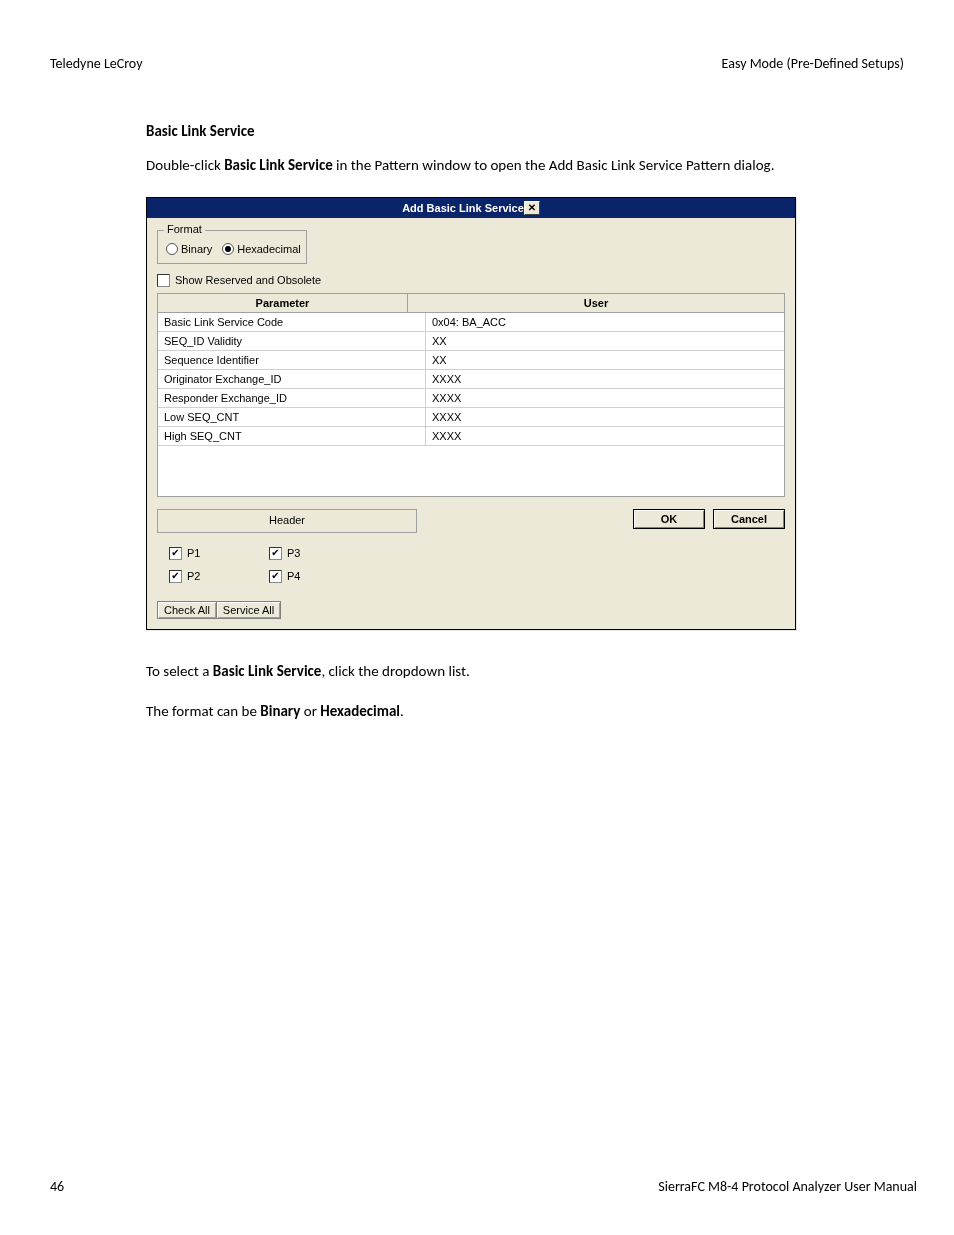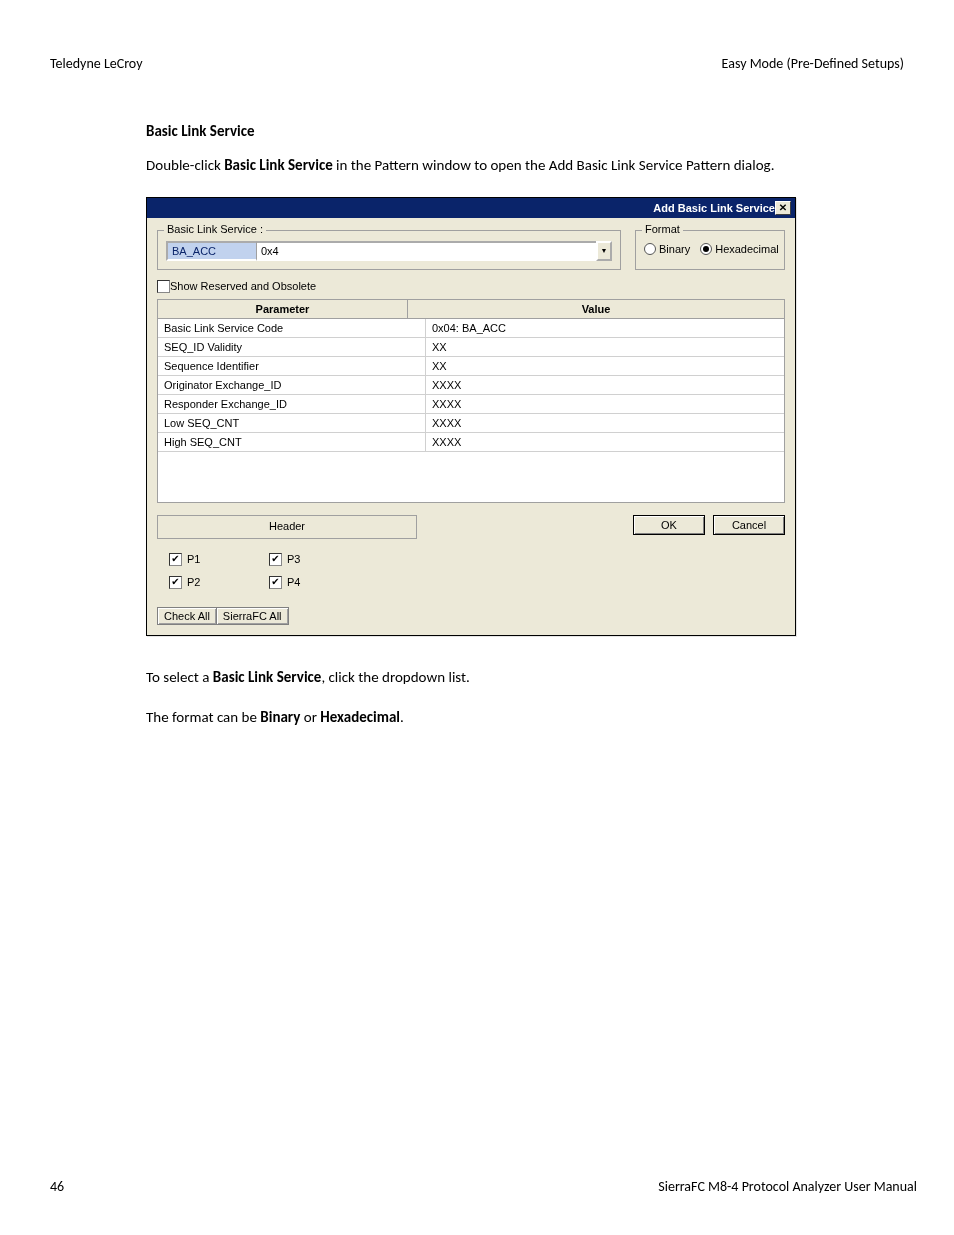--- a/index.html
+++ b/index.html
@@ -47,21 +47,21 @@
     font-size: 11px;
     margin: 20px 0 30px 0;
     box-shadow: 1px 1px 0 rgba(0,0,0,0.1);
   }
   .dialog-titlebar {
     background: #0a246a;
     color: #fff;
     font-weight: bold;
     padding: 3px 4px;
     display: flex;
-    justify-content: flex-end;
+    justify-content: center;
     align-items: center;
     font-size: 11px;
   }
   .close-btn {
     width: 16px;
     height: 14px;
     background: #ece9d8;
     border: 1px solid #fff;
     border-right-color: #404040;
     border-bottom-color: #404040;
@@ -115,20 +115,21 @@
     background: #ece9d8;
     border: 2px outset #fff;
     display: flex;
     align-items: center;
     justify-content: center;
     font-size: 7px;
   }
   .chk-row {
     display: flex;
     align-items: center;
+    gap: 5px;
     margin-top: 10px;
     margin-bottom: 6px;
   }
   .checkbox {
     width: 13px;
     height: 13px;
     border: 1px inset #888;
     background: #fff;
     display: inline-flex;
     align-items: center;
@@ -182,20 +183,21 @@
     height: 24px;
   }
   .btn {
     border: 1px solid #000;
     background: #ece9d8;
     padding: 3px 0;
     width: 72px;
     text-align: center;
     box-shadow: inset 1px 1px 0 #fff, inset -1px -1px 0 #808080;
     font-size: 11px;
+    font-weight: bold;
   }
   .btn-small {
     border: 1px solid #808080;
     background: #ece9d8;
     padding: 2px 6px;
     box-shadow: inset 1px 1px 0 #fff, inset -1px -1px 0 #a0a0a0;
     font-size: 11px;
   }
   .btn-row-right { margin-left: auto; display: flex; gap: 8px; align-items:flex-start;}
   .ports {
@@ -233,28 +235,20 @@
       <span>Double-click </span><span class="bold">Basic Link Service</span><span> in the Pattern window to open the Add Basic Link Service Pattern dialog.</span>
     </div>
 
     <div class="dialog">
       <div class="dialog-titlebar">
         <span>Add Basic Link Service</span>
         <span class="close-btn">✕</span>
       </div>
       <div class="dialog-body">
         <div class="top-row">
-          <div class="fieldset bls-fieldset">
-            <span class="fieldset-legend">Basic Link Service :</span>
-            <div class="dropdown-row">
-              <div class="dd-name">BA_ACC</div>
-              <div class="dd-code">0x4</div>
-              <div class="dd-btn">▼</div>
-            </div>
-          </div>
           <div class="fieldset format-fieldset">
             <span class="fieldset-legend">Format</span>
             <div class="format-opts">
               <div class="format-opt">
                 <span class="radio"></span>
                 <span>Binary</span>
               </div>
               <div class="format-opt">
                 <span class="radio checked"></span>
                 <span>Hexadecimal</span>
@@ -264,21 +258,21 @@
         </div>
 
         <div class="chk-row">
           <span class="checkbox"></span>
           <span>Show Reserved and Obsolete</span>
         </div>
 
         <div class="grid">
           <div class="grid-head">
             <div class="grid-col-p">Parameter</div>
-            <div class="grid-col-v">Value</div>
+            <div class="grid-col-v">User</div>
           </div>
           <div class="grid-row">
             <div class="grid-cell-p">Basic Link Service Code</div>
             <div class="grid-cell-v">0x04: BA_ACC</div>
           </div>
           <div class="grid-row">
             <div class="grid-cell-p">SEQ_ID Validity</div>
             <div class="grid-cell-v">XX</div>
           </div>
           <div class="grid-row">
@@ -326,21 +320,21 @@
             <span>P2</span>
           </div>
           <div class="port">
             <span class="checkbox">✔</span>
             <span>P4</span>
           </div>
         </div>
 
         <div class="check-uncheck">
           <div class="btn-small" style="border-right:none;">Check All</div>
-          <div class="btn-small">SierraFC All</div>
+          <div class="btn-small">Service All</div>
         </div>
       </div>
     </div>
 
     <div class="body-text">
       <span>To select a </span><span class="bold">Basic Link Service</span><span>, click the dropdown list.</span>
     </div>
     <div class="body-text">
       <span>The format can be </span><span class="bold">Binary</span><span> or </span><span class="bold">Hexadecimal</span><span>.</span>
     </div>

